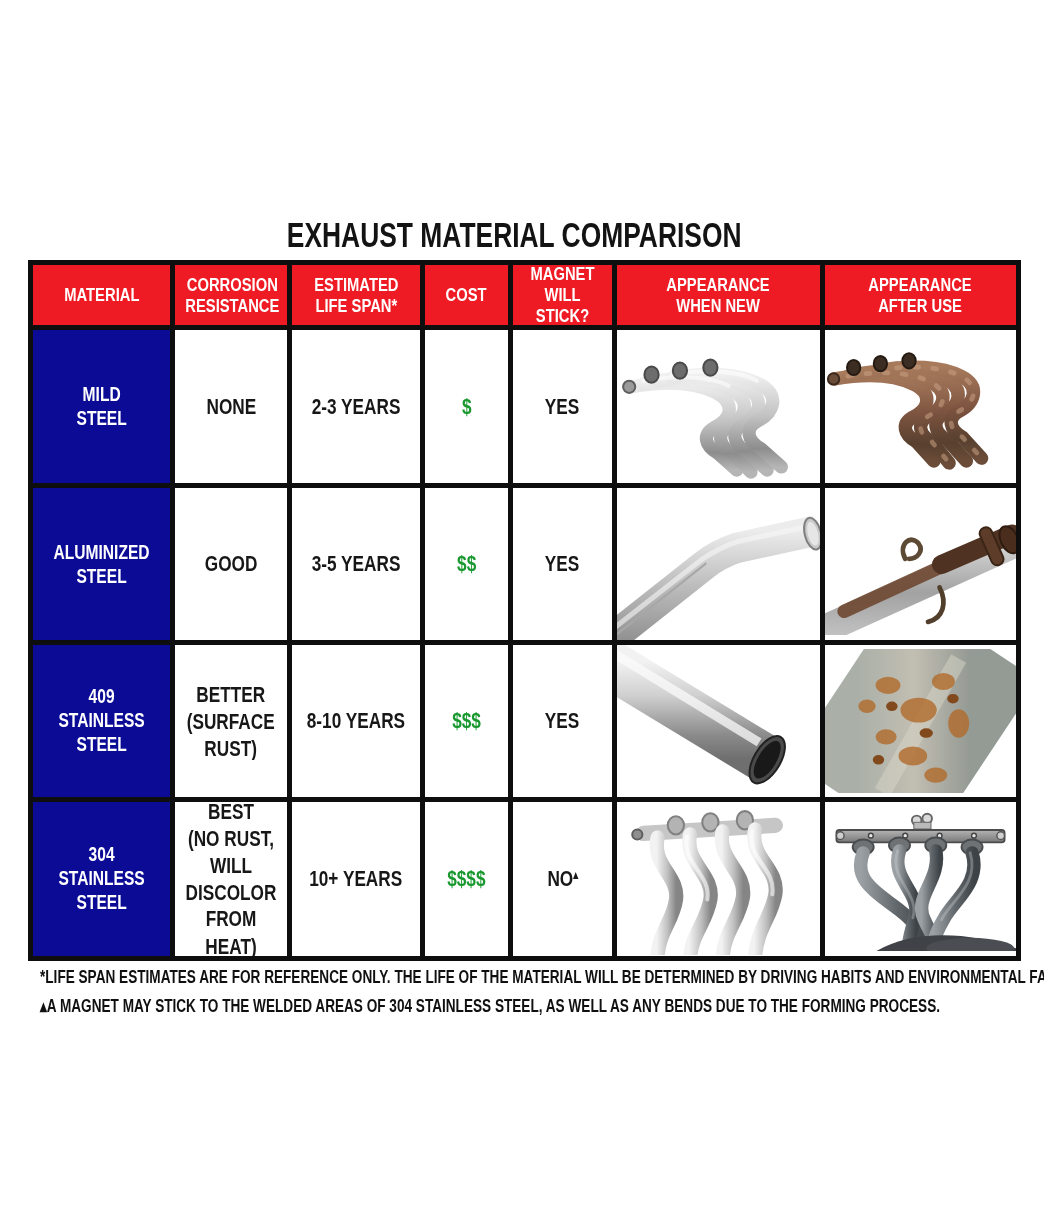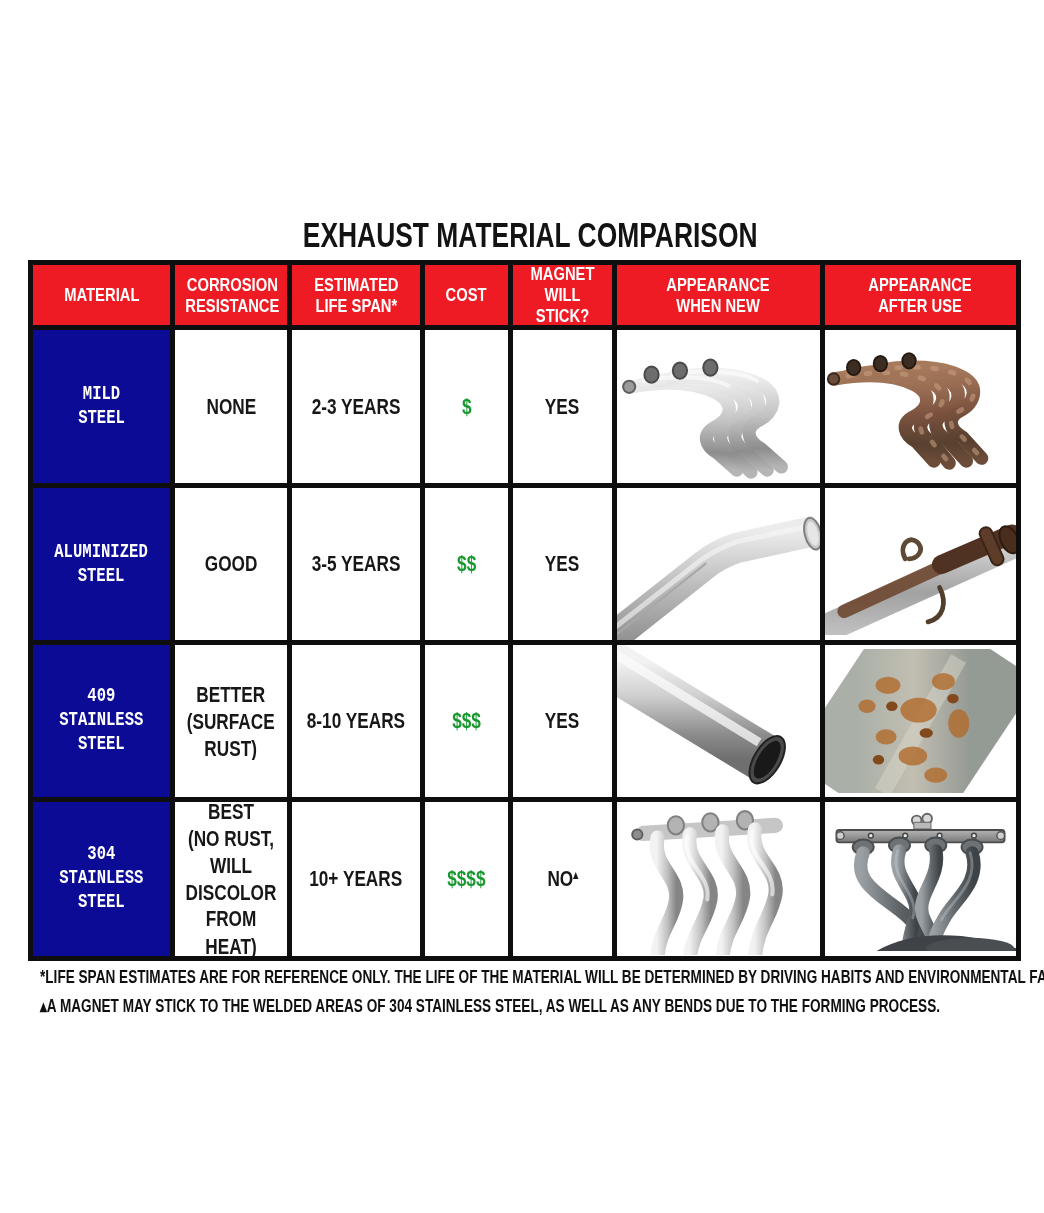--- a/index.html
+++ b/index.html
@@ -1,37 +1,37 @@
 <!DOCTYPE html>
 <html style="--header-red: #ee1b24; --material-blue: #0b0b96; --cost-green: #18982f; --border-black: #0e0e0e;"><head>
 <meta charset="utf-8">
 <style>
   html,body{margin:0;padding:0;background:#ffffff;}
   .page{
     position:relative;width:1044px;height:1213px;background:#ffffff;overflow:hidden;
     font-family:"Liberation Sans", sans-serif;color:#141414;
   }
-  .title-wrap{position:absolute;top:216px;left:36px;width:988px;text-align:center;}
+  .title-wrap{position:absolute;top:216px;left:20px;width:988px;text-align:center;}
   .title{
     display:inline-block;font-size:33px;font-weight:700;color:#131313;
     transform:scale(0.80,1.08);transform-origin:center;white-space:nowrap;letter-spacing:0;
   }
   table.cmp{
     position:absolute;top:260px;left:28px;width:988px;border-collapse:collapse;
     table-layout:fixed;background:#ffffff;
   }
   .cmp th,.cmp td{border:5px solid var(--border-black,#0e0e0e);padding:0;text-align:center;vertical-align:middle;overflow:hidden;}
   .cmp thead tr{height:62px;}
   .cmp tbody tr{height:157px;}
   .cmp th{background:var(--header-red,#ee1b24);color:#ffffff;}
   .hdr{
     display:inline-block;font-size:18px;font-weight:700;line-height:1.12;
     white-space:pre-line;transform:scale(0.82,1.05);transform-origin:center;
   }
-  td.mat{background:var(--material-blue,#0b0b96);color:#ffffff;font-family:Liberation Mono, monospace;}
+  td.mat{background:var(--material-blue,#0b0b96);color:#ffffff;}
   .celltext{
     display:inline-block;font-size:21px;font-weight:700;line-height:1.22;color:#171717;
     white-space:pre-line;transform:scale(0.82,1.05);transform-origin:center;
   }
   td.mat .celltext{color:#ffffff;font-size:19px;}
   td.cost .celltext{color:var(--cost-green,#18982f);}
   sup.mark{font-size:12px;vertical-align:7px;line-height:0;}
   td.photo{background:#ffffff;}
   td.photo svg{display:block;width:100%;height:100%;}
   .footnotes{position:absolute;left:40px;top:963px;width:996px;}

